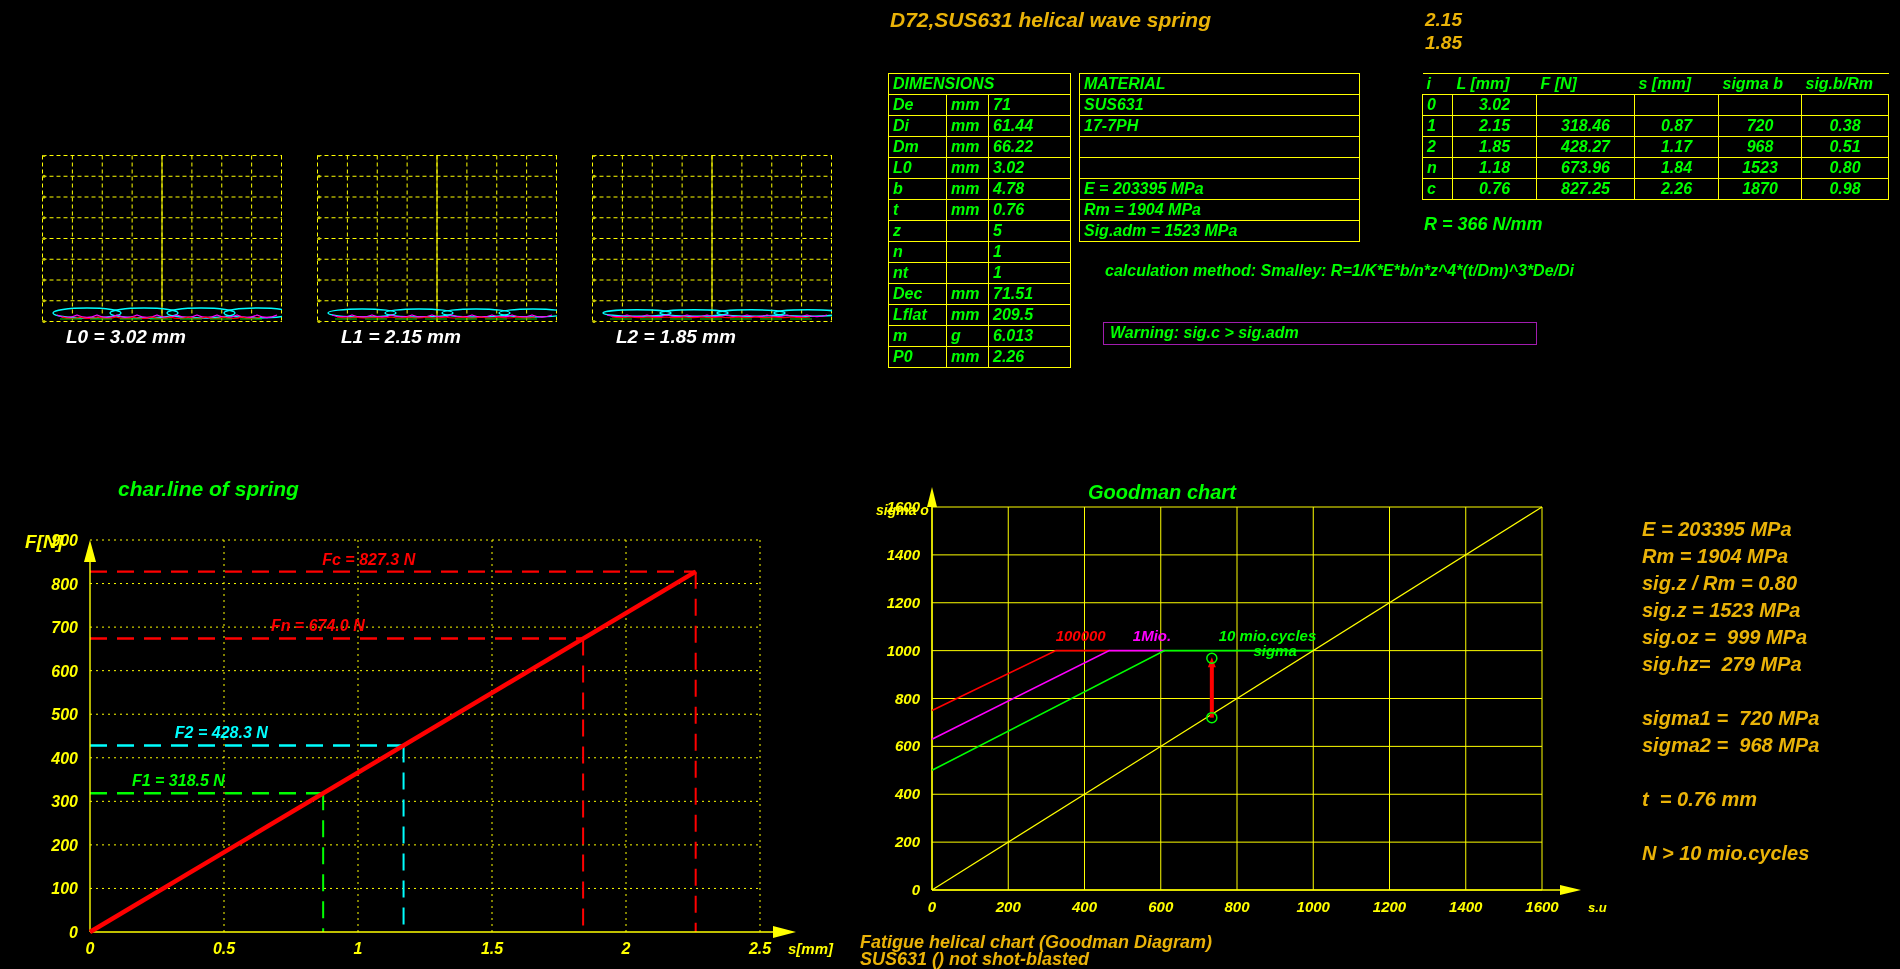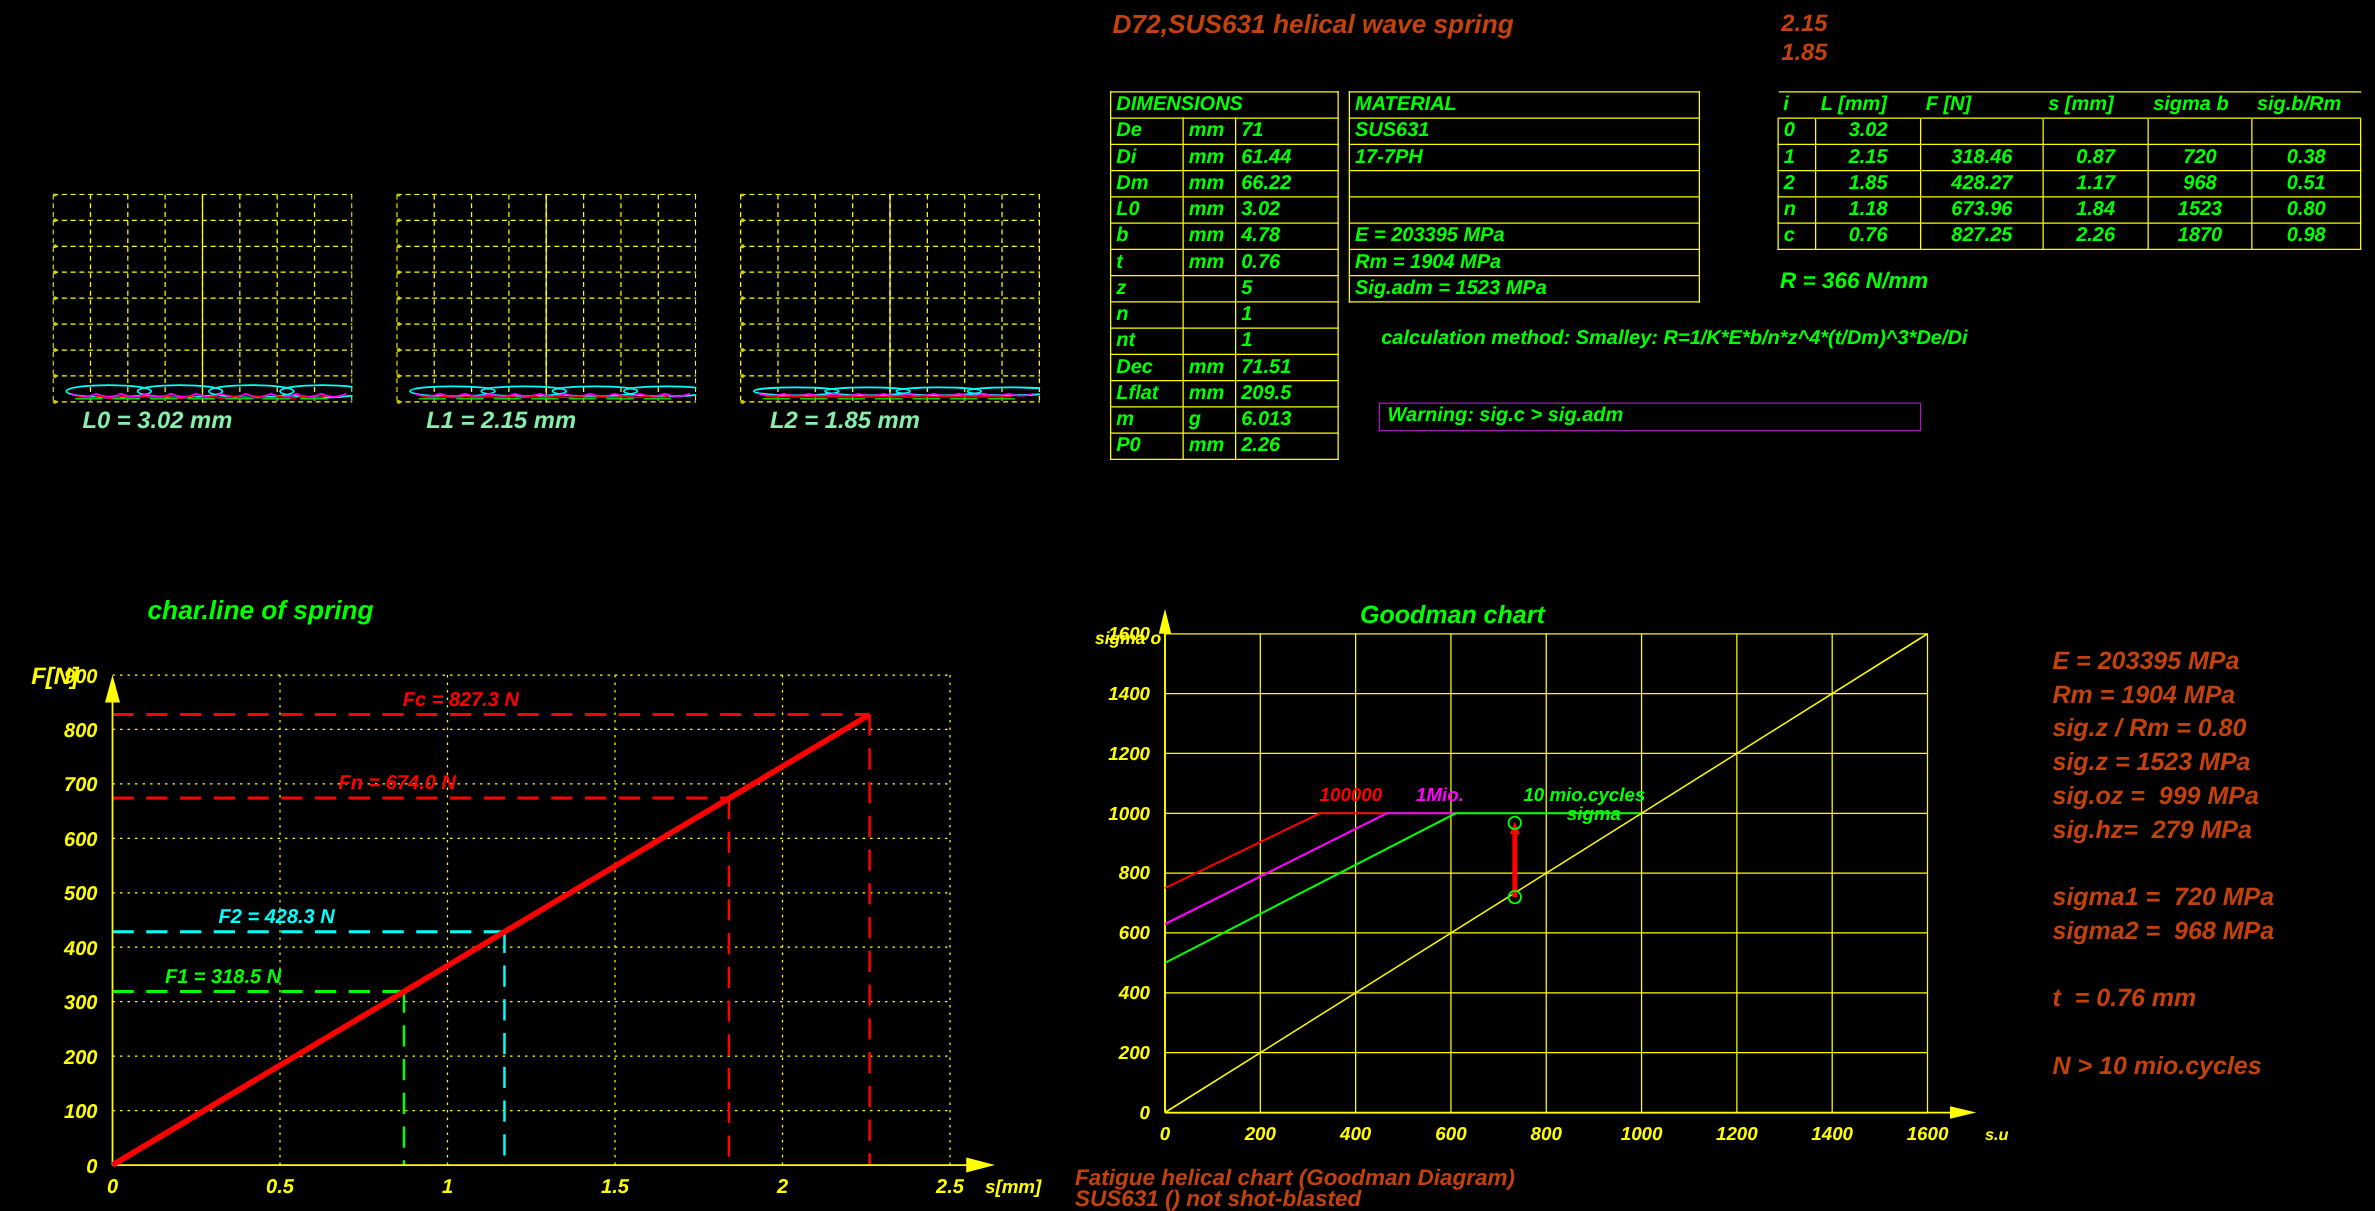--- a/index.html
+++ b/index.html
@@ -1,23 +1,23 @@
 <!DOCTYPE html>
 <html><head>
 <meta charset="utf-8">
 <style>
   html,body{margin:0;padding:0;background:#000;}
   body{width:1900px;height:969px;position:relative;overflow:hidden;
        font-family:"Liberation Sans",sans-serif;}
   .abs{position:absolute;}
   .bi{font-style:italic;font-weight:bold;}
-  .cyan{color:#c2410c;}
+  .cyan{color:#eab308;}
   .green{color:#00ff00;}
   .yellow{color:#ffff00;margin-top:39px;}
-  .magenta{color:#86efac;}
+  .magenta{color:#ffffff;}
   table{border-collapse:collapse;table-layout:fixed;}
   td{border:1px solid #ffff00;color:#00ff00;font-style:italic;font-weight:bold;
      font-size:16px;padding:0 4px;height:20px;line-height:20px;white-space:nowrap;
      overflow:hidden;}
   td.hdr{border-left:none;border-right:none;text-align:left;}
   td.c{text-align:center;}
   .pline{white-space:pre;font-size:20px;line-height:27px;}
   .spring-label{font-size:19px;white-space:pre;}
   .warnbox{border:1px solid #a21caf;}
 </style>

